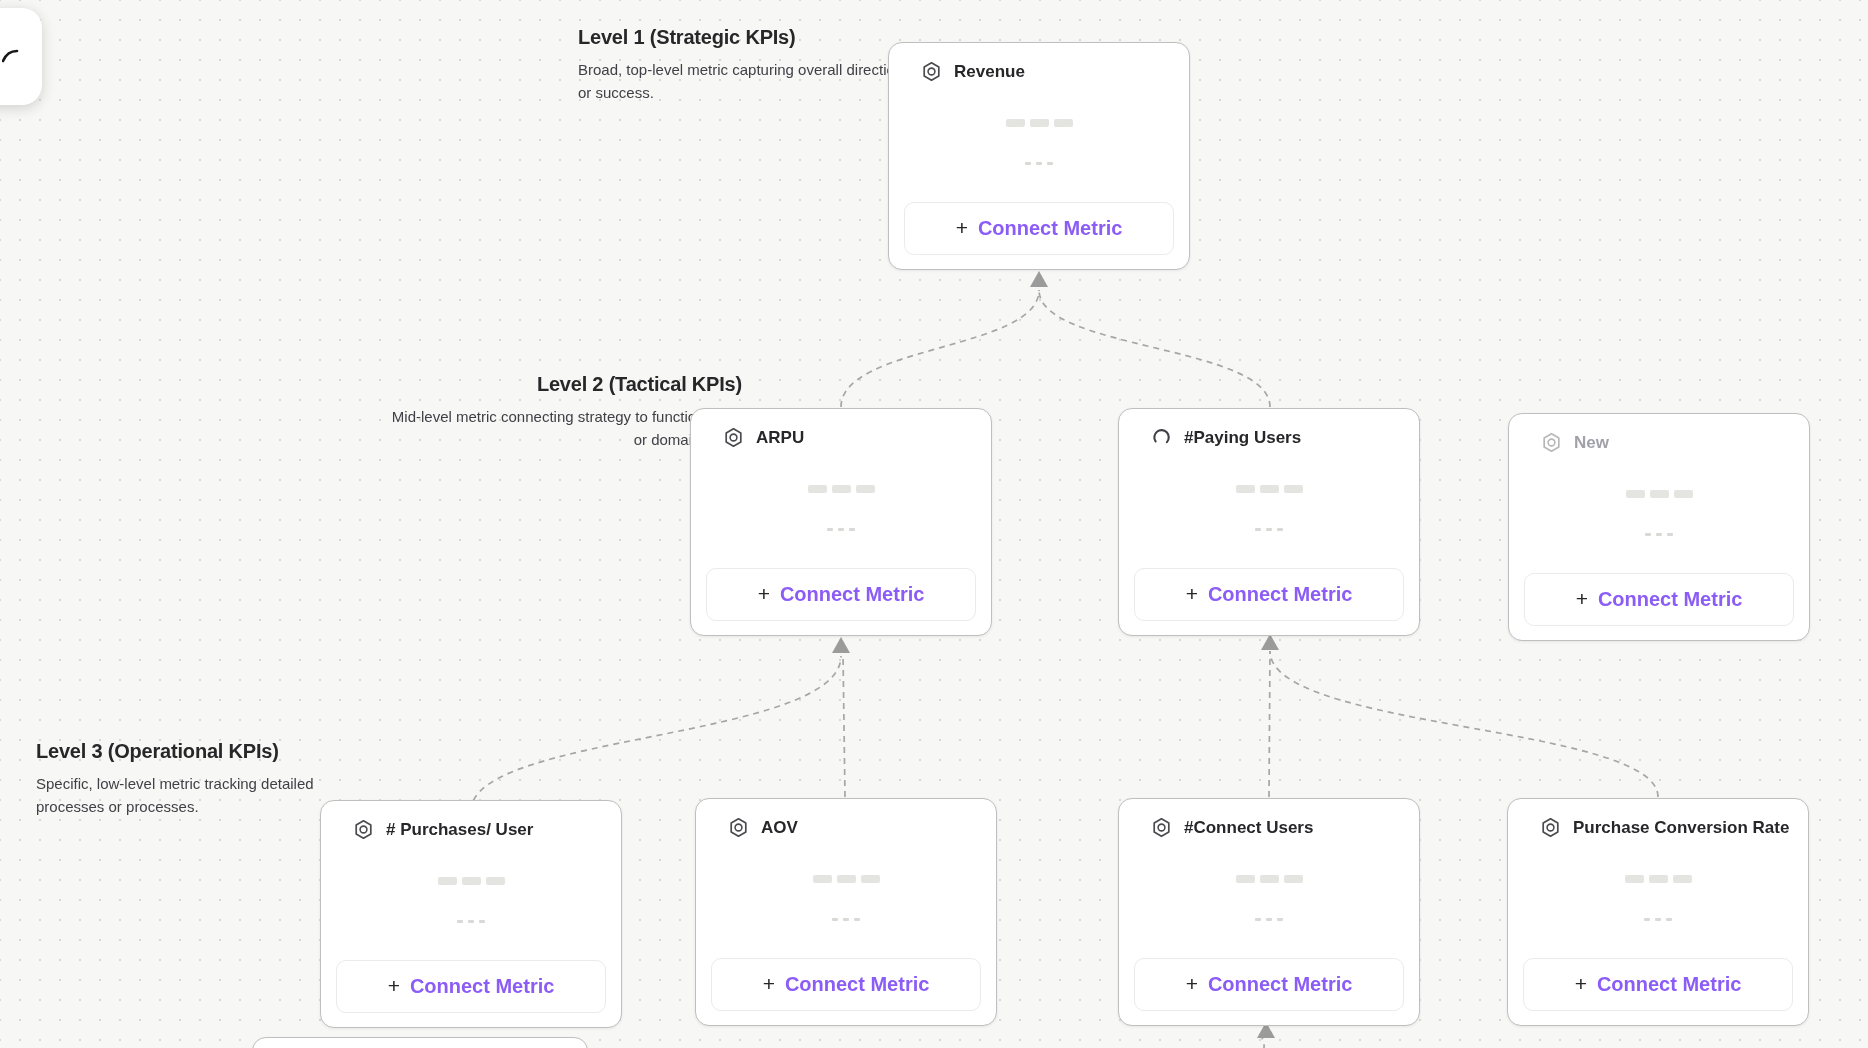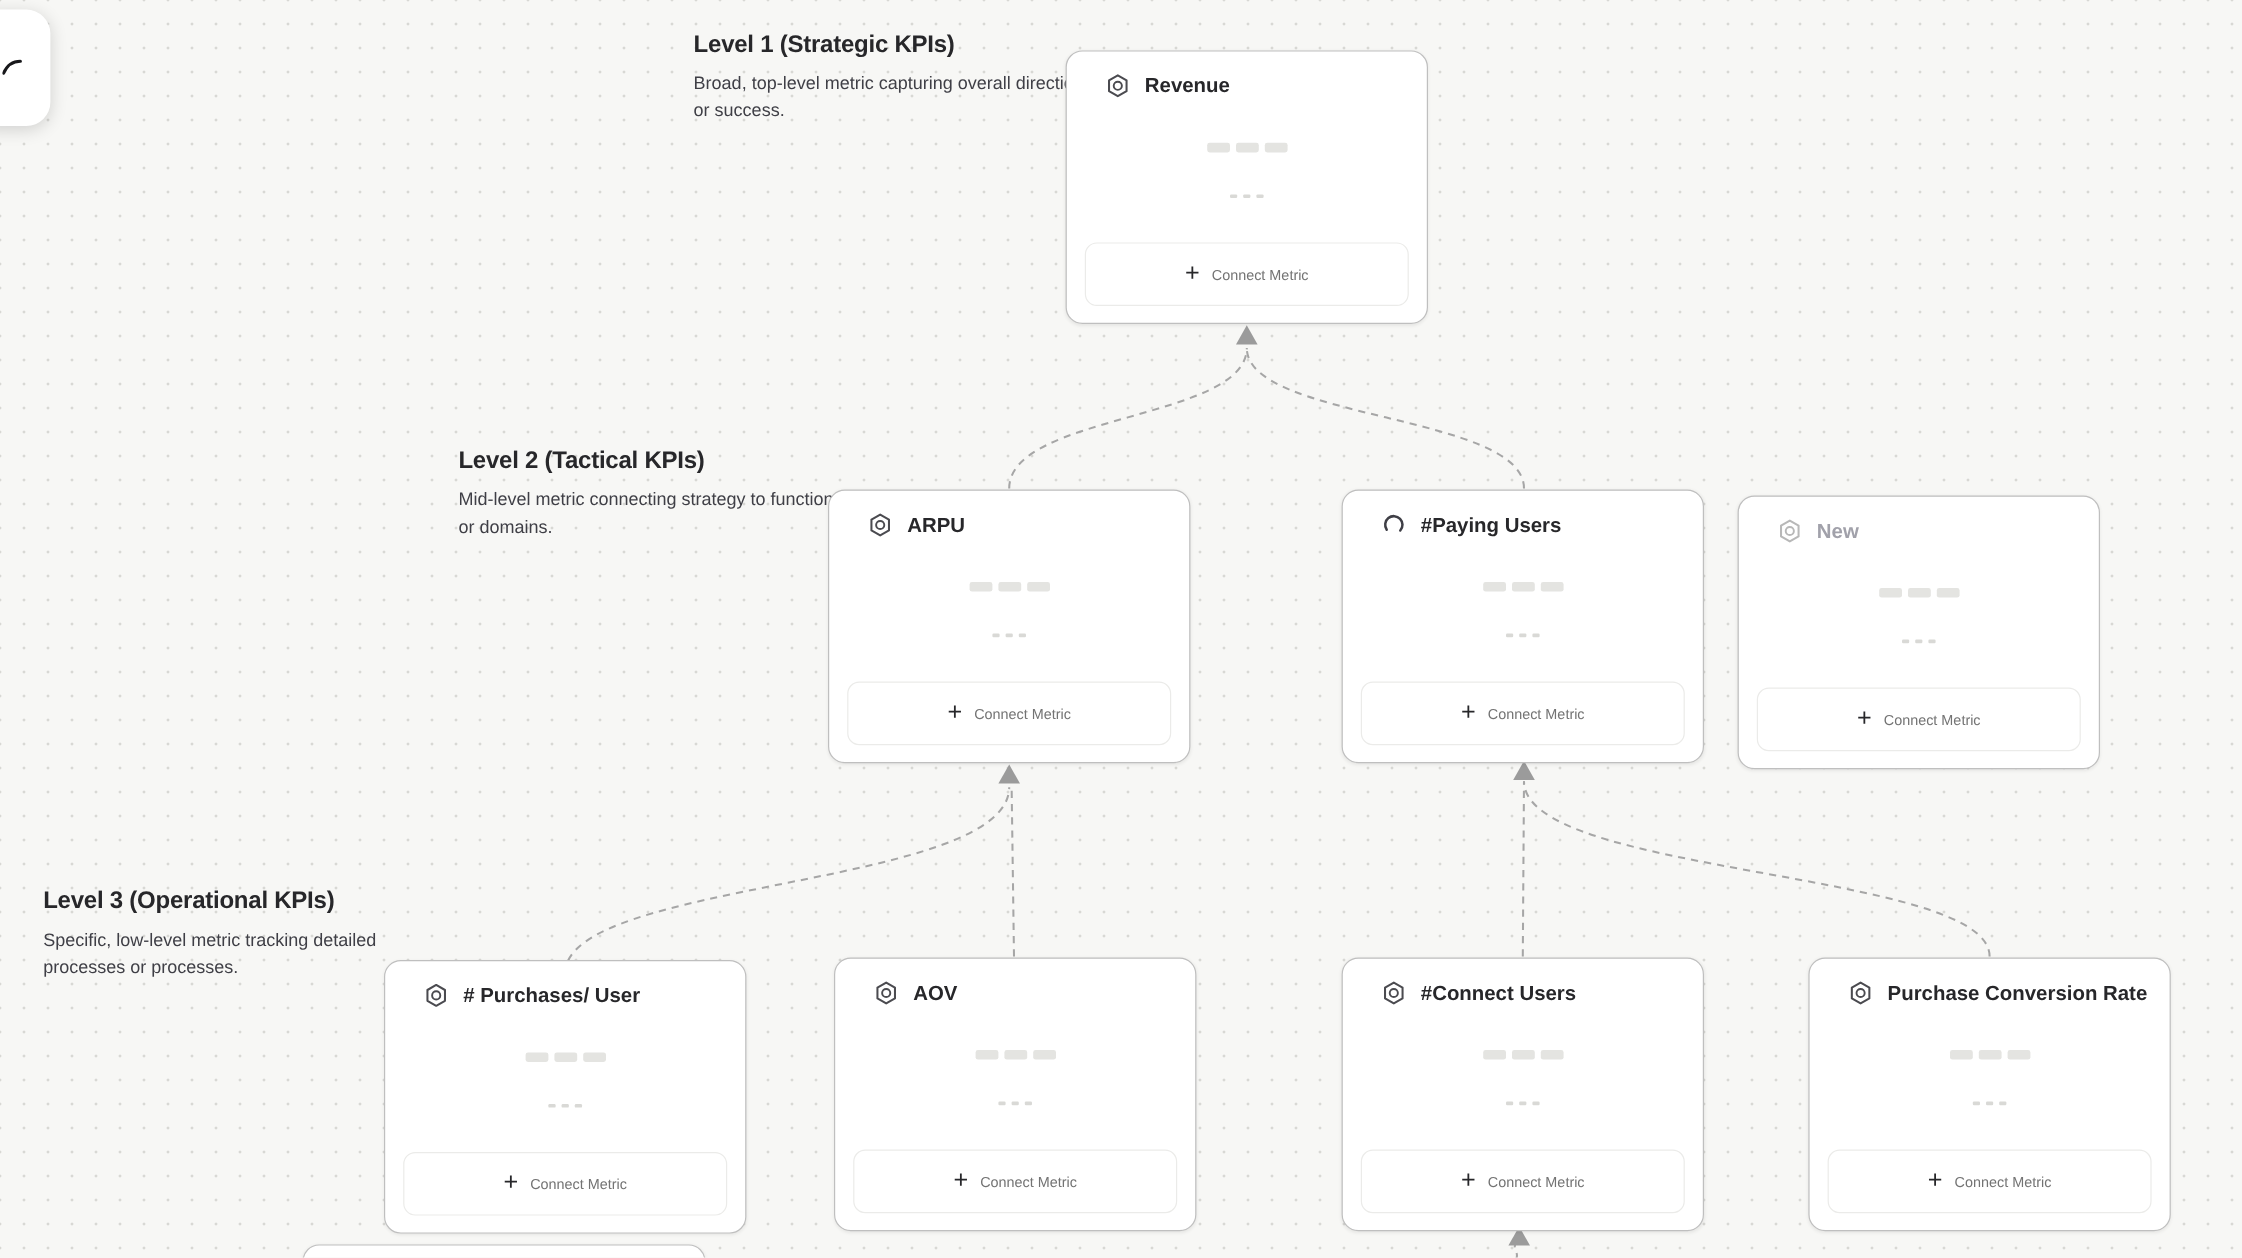--- a/index.html
+++ b/index.html
@@ -88,23 +88,23 @@
     font-family: inherit;
   }
   .connect-btn .plus {
     font-size: 21px;
     font-weight: 400;
     color: #27272a;
     line-height: 1;
     margin-top: -2px;
   }
   .connect-btn .btn-label {
-    font-size: 12px;
-    font-weight: 400;
-    color: #737373;
+    font-size: 20px;
+    font-weight: 700;
+    color: #8b5cf6;
   }
 
   
   .card.partial-bottom {
     width: 336px;
     height: 60px;
     border-radius: 14px;
   }
 
   
@@ -162,21 +162,21 @@
     <polygon class="arrowhead" points="1039,271 1030,287 1048,287"></polygon>
     <polygon class="arrowhead" points="841,637 832,653 850,653"></polygon>
     <polygon class="arrowhead" points="1270,634 1261,650 1279,650"></polygon>
     <polygon class="arrowhead" points="1266,1022 1257,1038 1275,1038"></polygon>
   </svg>
 
   <div class="level-label" style="left:578px; top:26px;">
     <h2>Level 1 (Strategic KPIs)</h2>
     <p>Broad, top-level metric capturing overall direction or success.</p>
   </div>
-  <div class="level-label" style="left:382px; top:373px;">
+  <div class="level-label" style="left:382px; top:373px;text-align:right;">
     <h2>Level 2 (Tactical KPIs)</h2>
     <p>Mid-level metric connecting strategy to functions or domains.</p>
   </div>
   <div class="level-label" style="left:36px; top:740px;">
     <h2>Level 3 (Operational KPIs)</h2>
     <p>Specific, low-level metric tracking detailed processes or processes.</p>
   </div>
 
   <div id="cards-root">
       <div class="card" style="left: 888px; top: 42px;">
@@ -240,21 +240,21 @@
     <div class="skeleton-row minis">
       <div class="skeleton-mini"></div>
           <div class="skeleton-mini"></div>
           <div class="skeleton-mini"></div>
     </div>
     <button class="connect-btn">
       <span class="plus">+</span>
       <span class="btn-label">Connect Metric</span>
     </button>
   </div>
-      <div class="card draft" style="left: 1448px; top: 413px;">
+      <div class="card draft" style="left: 1508px; top: 413px;">
     <div class="card-header">
       <span class="metric-icon"><svg width="21" height="21" viewBox="0 0 21 21" fill="none">
      <path d="M10.5 1.8 L17.8 6 V15 L10.5 19.2 L3.2 15 V6 Z" stroke="#b8b8b8" stroke-width="1.7" stroke-linejoin="round"></path>
      <circle cx="10.5" cy="10.5" r="3.4" stroke="#b8b8b8" stroke-width="1.6"></circle>
    </svg></span>
       <span class="card-title">New</span>
     </div>
     <div class="skeleton-row bars">
       <div class="skeleton-bar"></div>
           <div class="skeleton-bar"></div>

